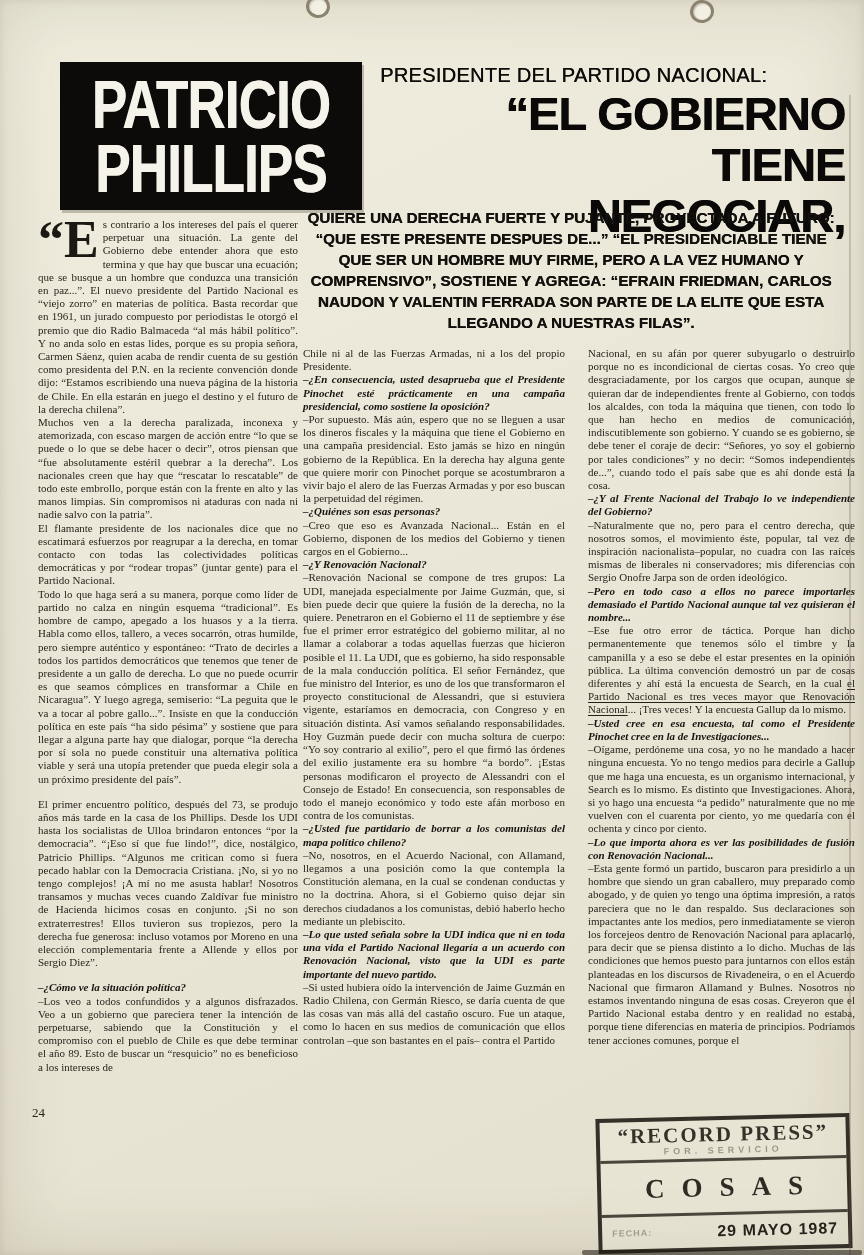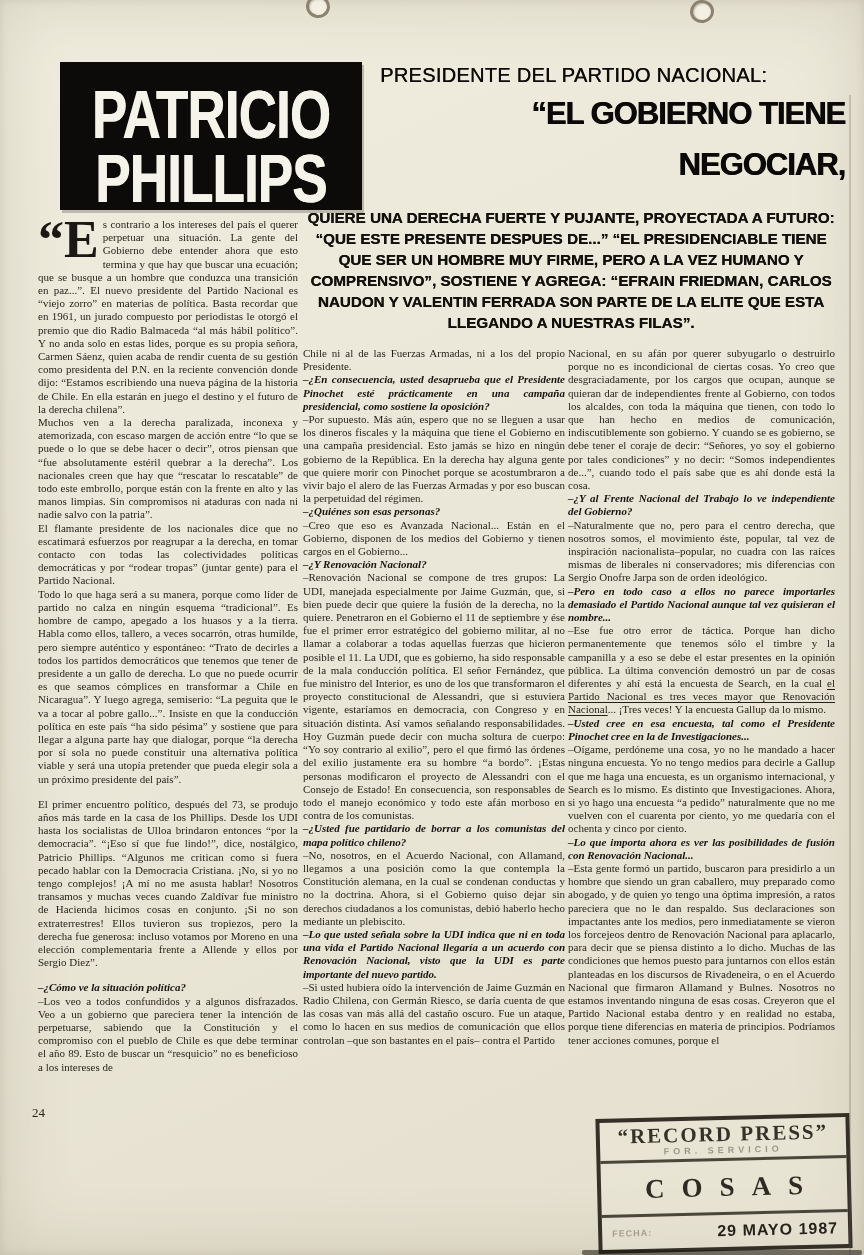--- a/index.html
+++ b/index.html
@@ -11,46 +11,46 @@
   }
   .hole { position:absolute; border-radius:50%; border:3px solid rgba(96,82,62,.7);
           background:rgba(243,240,228,.95); box-shadow: inset 1px 1px 2px rgba(0,0,0,.25); }
   .hole1 { left:306px; top:-5px; width:18px; height:17px; transform:rotate(12deg); }
   .hole2 { left:690px; top:0px;  width:18px; height:17px; transform:rotate(-8deg); }
   .edge-right { position:absolute; right:13px; top:95px; bottom:0; width:2px; background:rgba(96,88,70,.25); }
   .bottom-streak { position:absolute; left:582px; right:2px; bottom:0; height:5px; background:rgba(28,23,16,.55); border-radius:2px; }
 
   .masthead {
     position:absolute; left:60px; top:62px; width:302px; height:148px; background:#0c0b09;
-    display:flex; flex-direction:column; justify-content:flex-end; align-items:center;
+    display:flex; flex-direction:column; justify-content:center; align-items:center;
     box-shadow:2px 3px 0 rgba(40,34,24,.25);
   }
   .mast-line {
     font-family:"Liberation Sans","DejaVu Sans",sans-serif; font-weight:bold; color:#f6f4ea;
     font-size:63px; line-height:64px; letter-spacing:-1px; transform:scaleX(.84) scaleY(1.08);
     text-shadow:.8px 0 0 #f6f4ea; white-space:nowrap;
   }
   .kicker {
     position:absolute; left:380px; top:64px; font-family:"Liberation Sans","DejaVu Sans",sans-serif;
     font-weight:normal; font-size:20px; letter-spacing:.3px; color:#0d0c0a; text-shadow:.4px 0 0 #0d0c0a;
   }
   .headline {
     position:absolute; left:365px; right:19px; top:88px; text-align:right;
     font-family:"Liberation Sans","DejaVu Sans",sans-serif; font-weight:bold; color:#0a0908;
-    font-size:31px; line-height:51px; letter-spacing:-1px; text-shadow:.7px 0 0 #0a0908;
+    font-size:47px; line-height:51px; letter-spacing:-1px; text-shadow:.7px 0 0 #0a0908;
   }
   .lede {
     position:absolute; left:303px; width:536px; top:207px; text-align:center;
     font-family:"Liberation Sans","DejaVu Sans",sans-serif; font-weight:bold;
     font-size:15.2px; line-height:21px; color:#12110e; text-shadow:.3px 0 0 #12110e;
   }
   .col { position:absolute; }
   .col-left  { left:38px;  top:218px; width:260px; }
   .col-mid   { left:303px; top:347px; width:262px; }
-  .col-right { left:568px; top:347px; width:267px; }
+  .col-right { left:588px; top:347px; width:267px; }
   .para { margin:0; text-align:justify; font-size:11px; line-height:13.2px; color:#241f19; }
   .para.q { font-weight:bold; color:#161310;font-style:italic; }
   .para.gap { margin-top:12px; }
   .u { text-decoration:underline; text-underline-offset:2px; }
   .dropcap {
     float:left; font-weight:bold; font-size:52px; line-height:40px;
     padding:2px 4px 0 0; color:#1b1712;
   }
   .page-num { position:absolute; left:32px; top:1105px; font-size:13px; color:#2a251e; }
 

